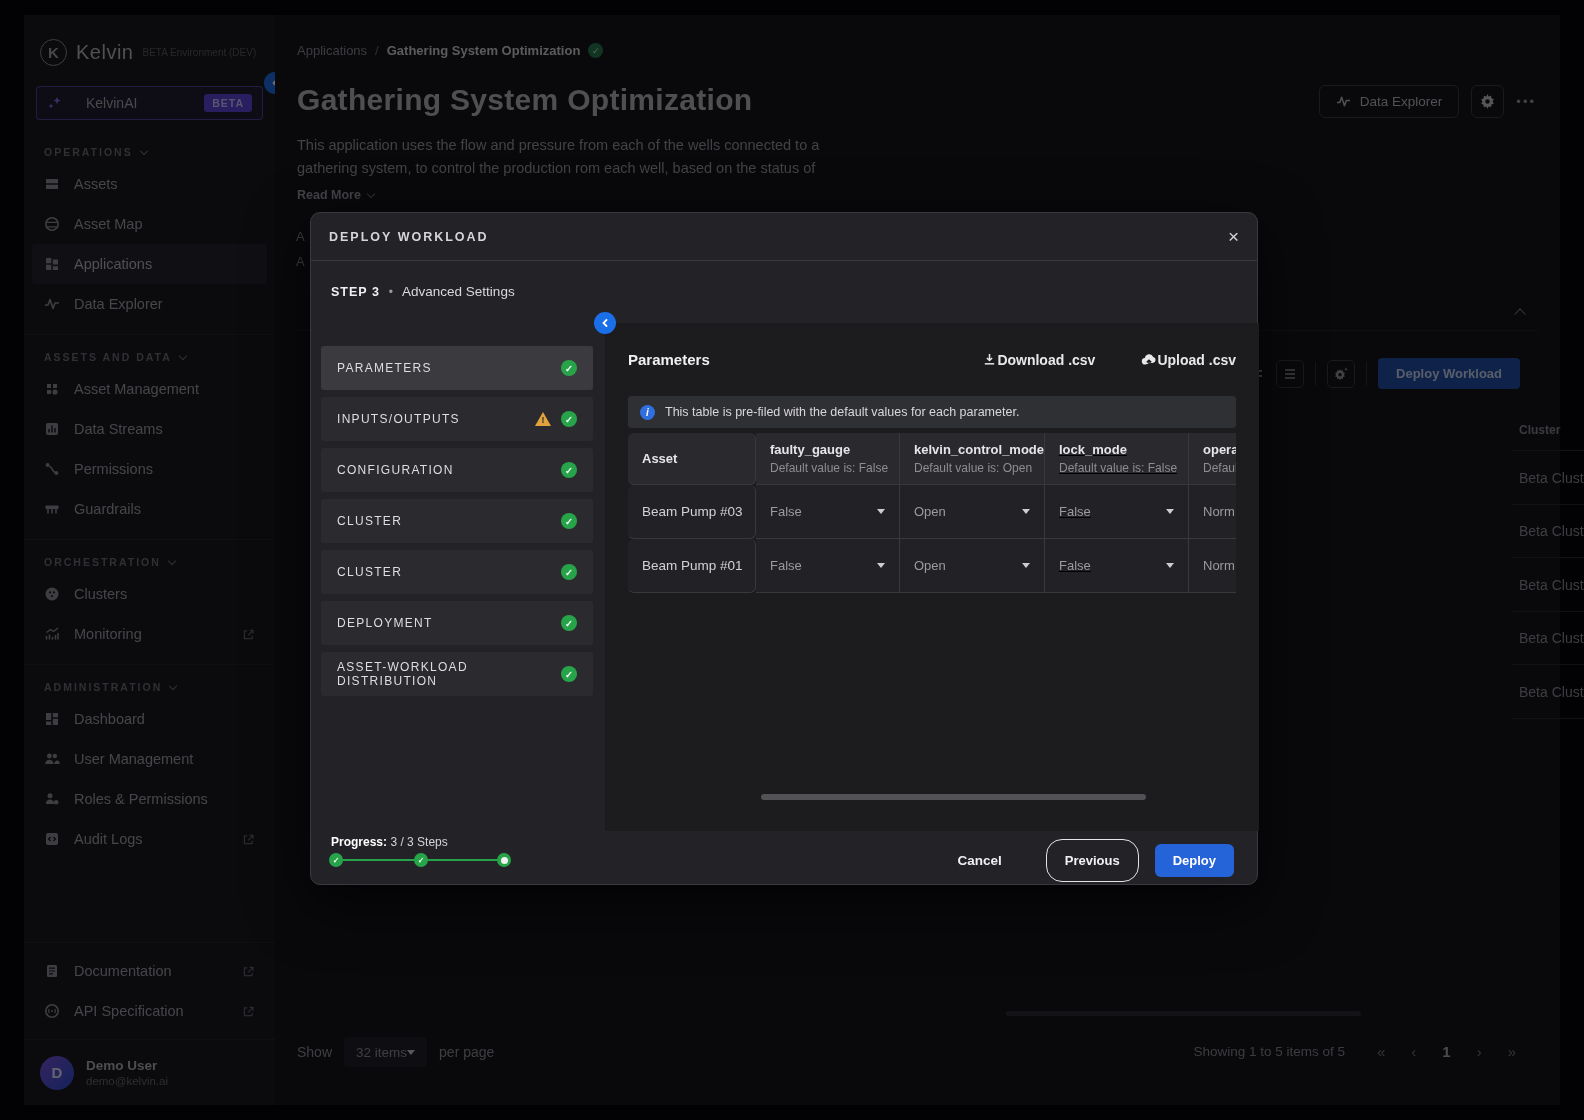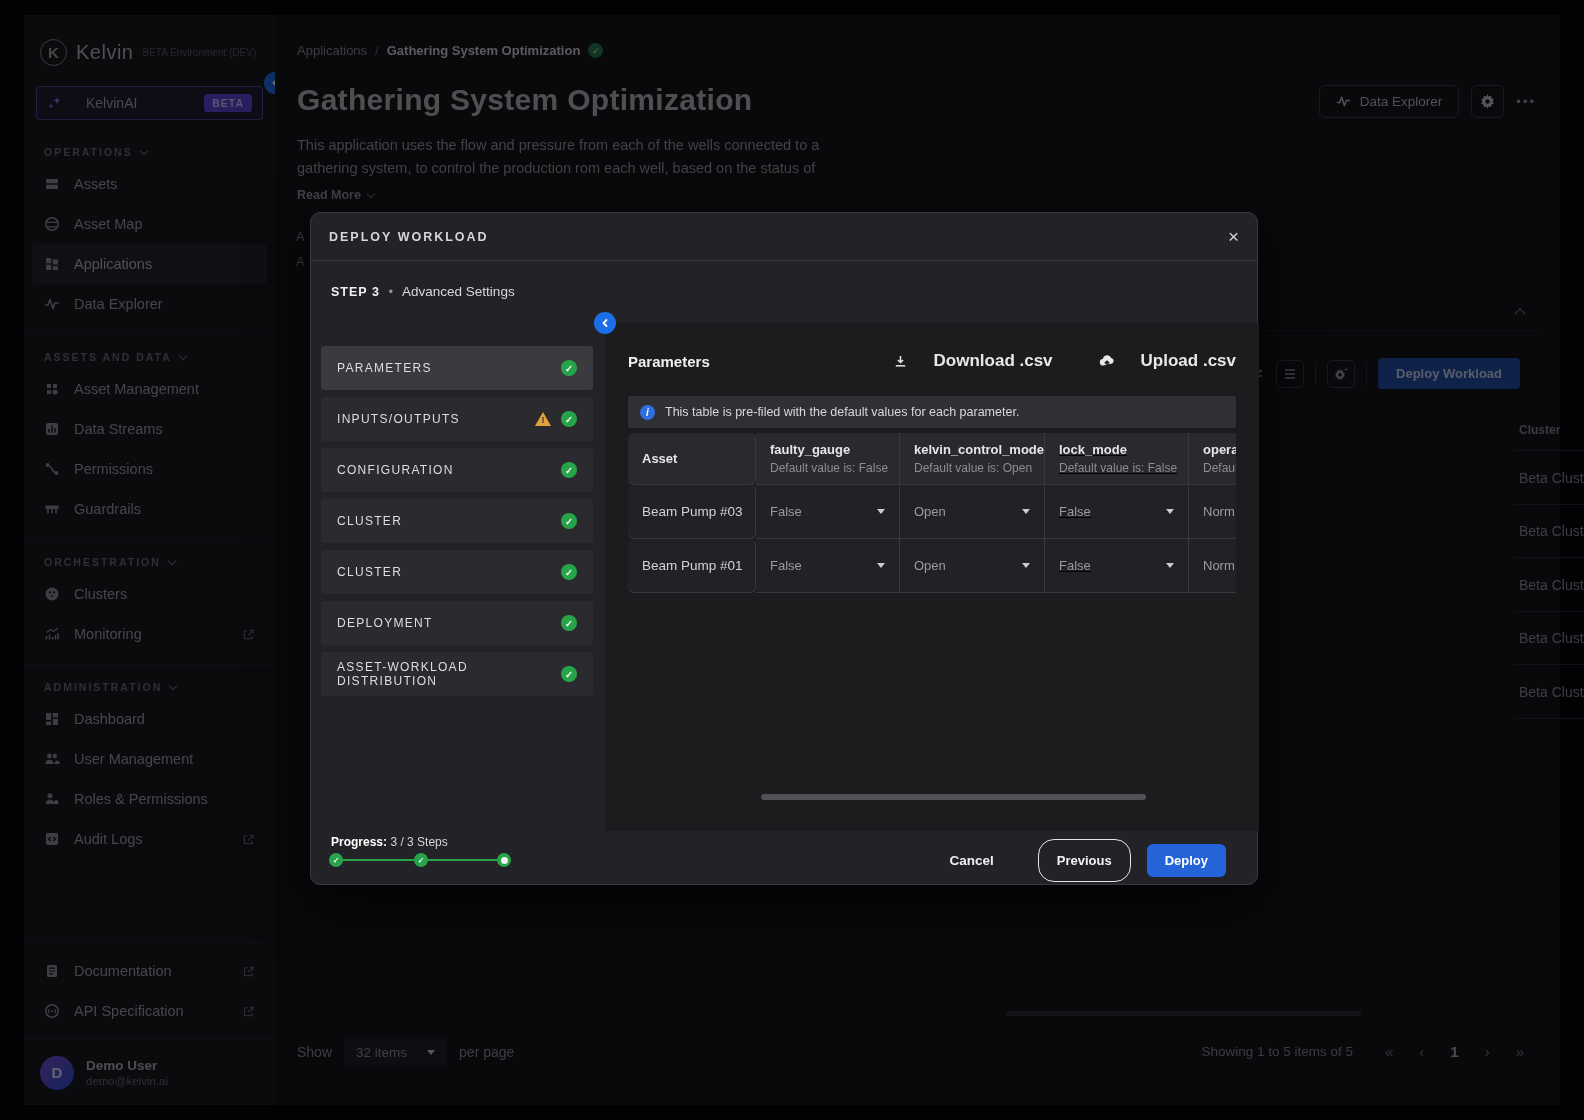--- a/index.html
+++ b/index.html
@@ -52,22 +52,22 @@
   .btn-primary { height:31px; padding:0 18px; background:#1d4ea8; border:none; border-radius:4px; color:#cdd9f0; font-size:13px; font-weight:bold; cursor:pointer; }
   .tb-icon { color:#9a9a9e; background:none; border:none; display:flex; cursor:pointer; }
   .tb-icon.boxed { border:1px solid #3a3a3e; border-radius:5px; padding:5px; }
 
   .wl-col-header { position:absolute; left:1244px; top:408px; color:#88888c; font-size:12px; font-weight:bold; }
   .wl-row-line { position:absolute; left:1238px; width:256px; border-top:1px solid #28282c; }
   .wl-cell { position:absolute; left:1244px; width:120px; color:#8f8f93; font-size:14px; }
 
   .hscroll-main { position:absolute; left:731px; top:996px; width:355px; height:5px; border-radius:3px; background:#2d2d31; }
   .pagesize { position:absolute; left:22px; top:1022px; display:flex; align-items:center; gap:12px; color:#8f8f93; font-size:14px; }
-  .sel-box { display:flex; align-items:center; gap:20px; background:#1e1e22; border-radius:4px; height:30px; padding:0 12px; color:#929296; font-size:13.5px; cursor:pointer; }
-  .pagination { position:absolute; right:36px; top:1028px; display:flex; align-items:center; gap:26px; color:#77777b; font-size:14px; }
+  .sel-box { display:flex; align-items:center; gap:0; background:#1e1e22; border-radius:4px; height:30px; padding:0 12px; color:#929296; font-size:13.5px; cursor:pointer; }
+  .pagination { position:absolute; right:44px; top:1028px; display:flex; align-items:center; gap:26px; color:#77777b; font-size:14px; }
   .pagination .summary { font-size:13.5px; color:#8a8a8e; margin-right:6px; }
   .pg { cursor:pointer; font-size:15px; }
   .pg.cur { color:#aeaeb2; font-weight:bold; }
 
   
   .dim { position:absolute; inset:0; background:rgba(4,4,7,.58); z-index:10; }
 
   
   .modal { position:absolute; left:310px; top:212px; width:948px; height:673px; background:#232327; border:1px solid #3a3a3e; border-radius:10px; z-index:20; box-shadow:0 18px 60px rgba(0,0,0,.7); }
   .m-header { position:absolute; left:0; right:0; top:0; height:48px; border-bottom:1px solid #39393d; display:flex; align-items:center; padding:0 18px; }
@@ -84,21 +84,21 @@
   .m-nav-item .lbl { color:#dededf; font-size:12px; letter-spacing:1.3px; font-weight:500; }
   .spacer { flex:1; }
   .check { width:16px; height:16px; border-radius:50%; background:#27a44a; color:#fff; font-size:9.5px; font-weight:bold; display:flex; align-items:center; justify-content:center; flex:0 0 16px; }
   .warn { width:16px; height:14px; background:#e2a33c; clip-path:polygon(50% 0,100% 100%,0 100%); display:flex; align-items:flex-end; justify-content:center; }
   .warn span { color:#2b2b2f; font-size:9px; font-weight:bold; line-height:1.2; }
 
   .m-panel { position:absolute; left:294px; top:110px; width:654px; height:508px; background:#1c1c1f; }
   .back-circle { position:absolute; left:283px; top:99px; width:22px; height:22px; border-radius:50%; background:#1a6fe8; border:none; display:flex; align-items:center; justify-content:center; cursor:pointer; z-index:2; }
   .p-head { position:absolute; left:23px; right:23px; top:28px; display:flex; align-items:center; }
   .p-title { color:#f0f0f2; font-size:15px; font-weight:bold; }
-  .csv-btn { display:flex; align-items:center; gap:26px; background:none; border:none; color:#e8e8ea; font-size:17px; font-weight:bold; cursor:pointer; }
+  .csv-btn { display:flex; align-items:center; gap:0; background:none; border:none; color:#e8e8ea; font-size:14px; font-weight:bold; cursor:pointer; }
   .p-banner { position:absolute; left:23px; top:73px; width:608px; height:32px; background:#2f3034; border-radius:3px; display:flex; align-items:center; gap:10px; padding:0 12px; }
   .info-ic { width:15px; height:15px; border-radius:50%; background:#2f6fe0; color:#fff; font-size:10px; font-style:italic; font-weight:bold; display:flex; align-items:center; justify-content:center; flex:0 0 15px; }
   .p-banner .txt { color:#d8d8db; font-size:12.5px; }
 
   .p-table { position:absolute; left:23px; top:110px; width:608px; overflow:hidden; }
   .t-row { display:flex; }
   .t-head .cell { background:#2a2a2e; }
   .cell { border-bottom:1px solid #39393d; border-right:1px solid #39393d; padding:0 14px; display:flex; flex-direction:column; justify-content:center; }
   .cell:last-child { border-right:none; }
   .c0 { width:128px; flex:0 0 128px;border-radius:6px; }
@@ -109,21 +109,21 @@
   .t-head .cell { height:52px; }
   .t-body .cell { height:54px; background:#222226; }
   .col-name { color:#e6e6e8; font-size:13px; font-weight:bold; white-space:nowrap; }
   .col-hint { color:#8d8d92; font-size:12px; margin-top:4px; white-space:nowrap; }
   .asset-name { color:#d2d2d5; font-size:13.5px; white-space:nowrap; }
   .sel { flex-direction:row; align-items:center; justify-content:space-between; cursor:pointer; }
   .sel .val { color:#9b9b9f; font-size:13px; }
   .sel-caret { width:0; height:0; border-left:4.5px solid transparent; border-right:4.5px solid transparent; border-top:5.5px solid #cdcdd1; }
   .p-scroll { position:absolute; left:156px; top:471px; width:385px; height:6px; border-radius:3px; background:#515156; cursor:pointer; }
 
-  .m-footer { position:absolute; left:0; right:16px; bottom:0; height:55px;padding-left:29px; }
+  .m-footer { position:absolute; left:0; right:8px; bottom:0; height:55px;padding-left:29px; }
   .prog-label { position:absolute; left:20px; top:6px; font-size:12px; color:#d5d5d8; }
   .prog-label b { color:#ffffff; }
   .prog-track { position:absolute; left:20px; top:30px; width:178px; height:2px; background:#27a44a; }
   .pdot { position:absolute; top:-6px; width:14px; height:14px; border-radius:50%; background:#27a44a; color:#fff; font-size:8px; font-weight:bold; display:flex; align-items:center; justify-content:center; }
   .pdot.current::after { content:""; width:7px; height:7px; border-radius:50%; background:#f2f2f2; }
   .m-btns { position:absolute; right:15px; top:10px; display:flex; align-items:center; gap:16px; }
   .btn-text { background:none; border:none; color:#f0f0f2; font-size:13.5px; font-weight:bold; cursor:pointer; }
   .btn-prev { height:43px; padding:0 18px; background:transparent; border:1px solid #e4e4e6; border-radius:16px; color:#f2f2f4; font-size:13px; font-weight:bold; cursor:pointer;margin-left:28px; }
   .btn-deploy { height:33px; padding:0 18px; background:#2563d9; border:none; border-radius:6px; color:#fff; font-size:13px; font-weight:bold; cursor:pointer; }
 

